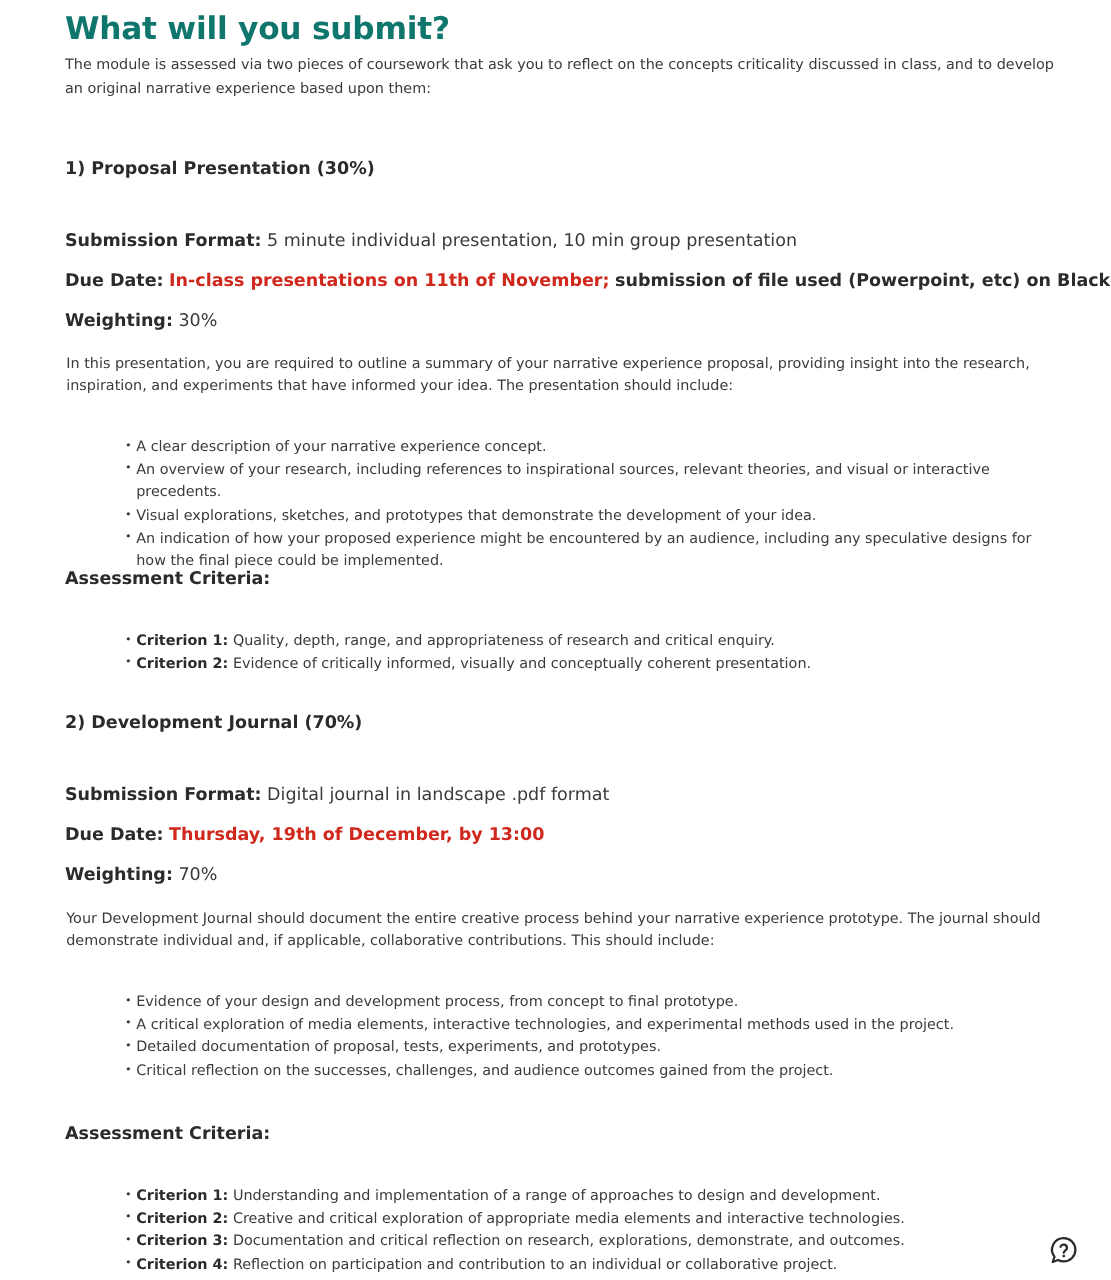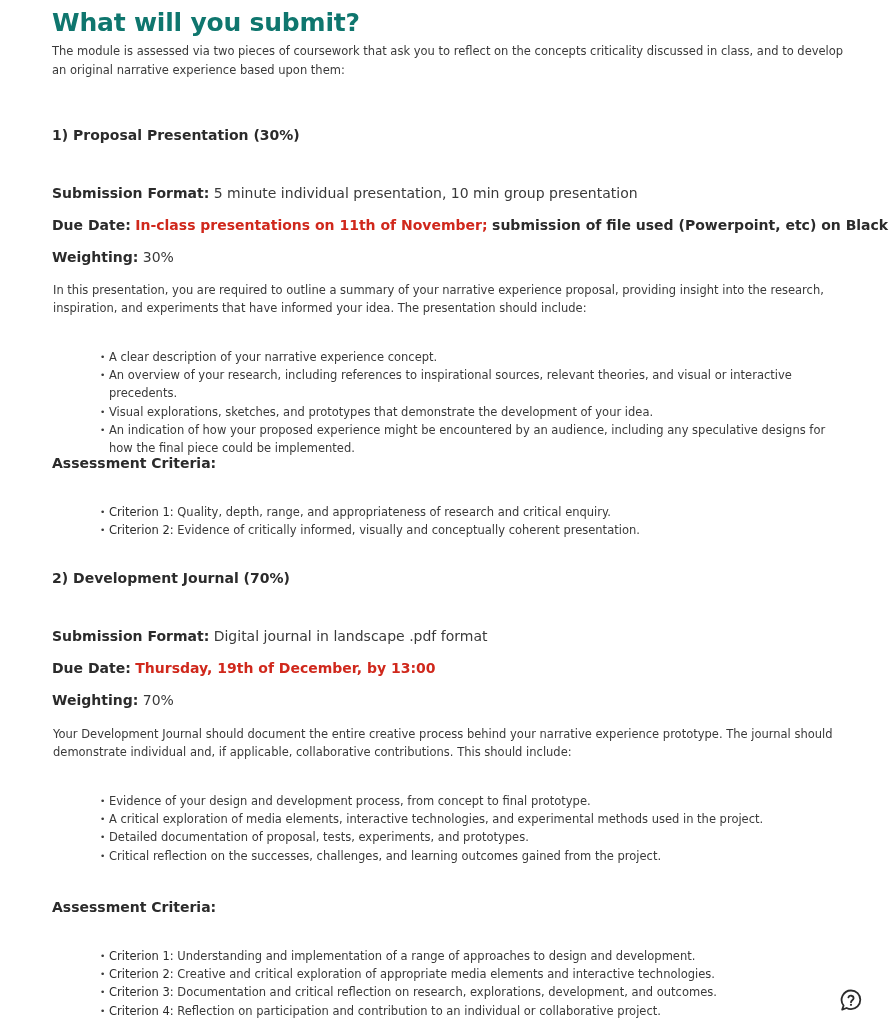--- a/index.html
+++ b/index.html
@@ -98,21 +98,21 @@
     }
     ul.bullets li::before {
       content: "\2022";
       position: absolute;
       left: 0;
       top: 0;
       font-size: 9px;
       color: #3a3a3a;
     }
     ul.bullets li .crit-lbl {
-      font-weight: normal;
+      font-weight: bold;
       color: #2b2b2b;
     }
     .help-btn {
       position: absolute;
       left: 839px;
       top: 988px;
       width: 24px;
       height: 24px;
       cursor: pointer;
     }
@@ -183,39 +183,39 @@
     <span class="lbl">Weighting:</span>
     <span>70%</span>
   </p>
 
   <p class="para" style="top:724px;">Your Development Journal should document the entire creative process behind your narrative experience prototype. The journal should demonstrate individual and, if applicable, collaborative contributions. This should include:</p>
 
   <ul class="bullets" style="top:774px;">
     <li>Evidence of your design and development process, from concept to final prototype.</li>
     <li>A critical exploration of media elements, interactive technologies, and experimental methods used in the project.</li>
     <li>Detailed documentation of proposal, tests, experiments, and prototypes.</li>
-    <li>Critical reflection on the successes, challenges, and learning outcomes gained from the project.</li>
+    <li>Critical reflection on the successes, challenges, and audience outcomes gained from the project.</li>
   </ul>
 
   <p class="field" style="top:899px;">
     <span class="lbl">Assessment Criteria:</span>
   </p>
 
   <ul class="bullets" style="top:929px;">
     <li>
       <span class="crit-lbl">Criterion 1:</span>
       <span>Understanding and implementation of a range of approaches to design and development.</span>
     </li>
     <li>
       <span class="crit-lbl">Criterion 2:</span>
       <span>Creative and critical exploration of appropriate media elements and interactive technologies.</span>
     </li>
     <li>
       <span class="crit-lbl">Criterion 3:</span>
-      <span>Documentation and critical reflection on research, explorations, development, and outcomes.</span>
+      <span>Documentation and critical reflection on research, explorations, demonstrate, and outcomes.</span>
     </li>
     <li>
       <span class="crit-lbl">Criterion 4:</span>
       <span>Reflection on participation and contribution to an individual or collaborative project.</span>
     </li>
   </ul>
 </div>
 
 <div class="help-btn">
   <svg width="24" height="24" viewBox="0 0 24 24">

